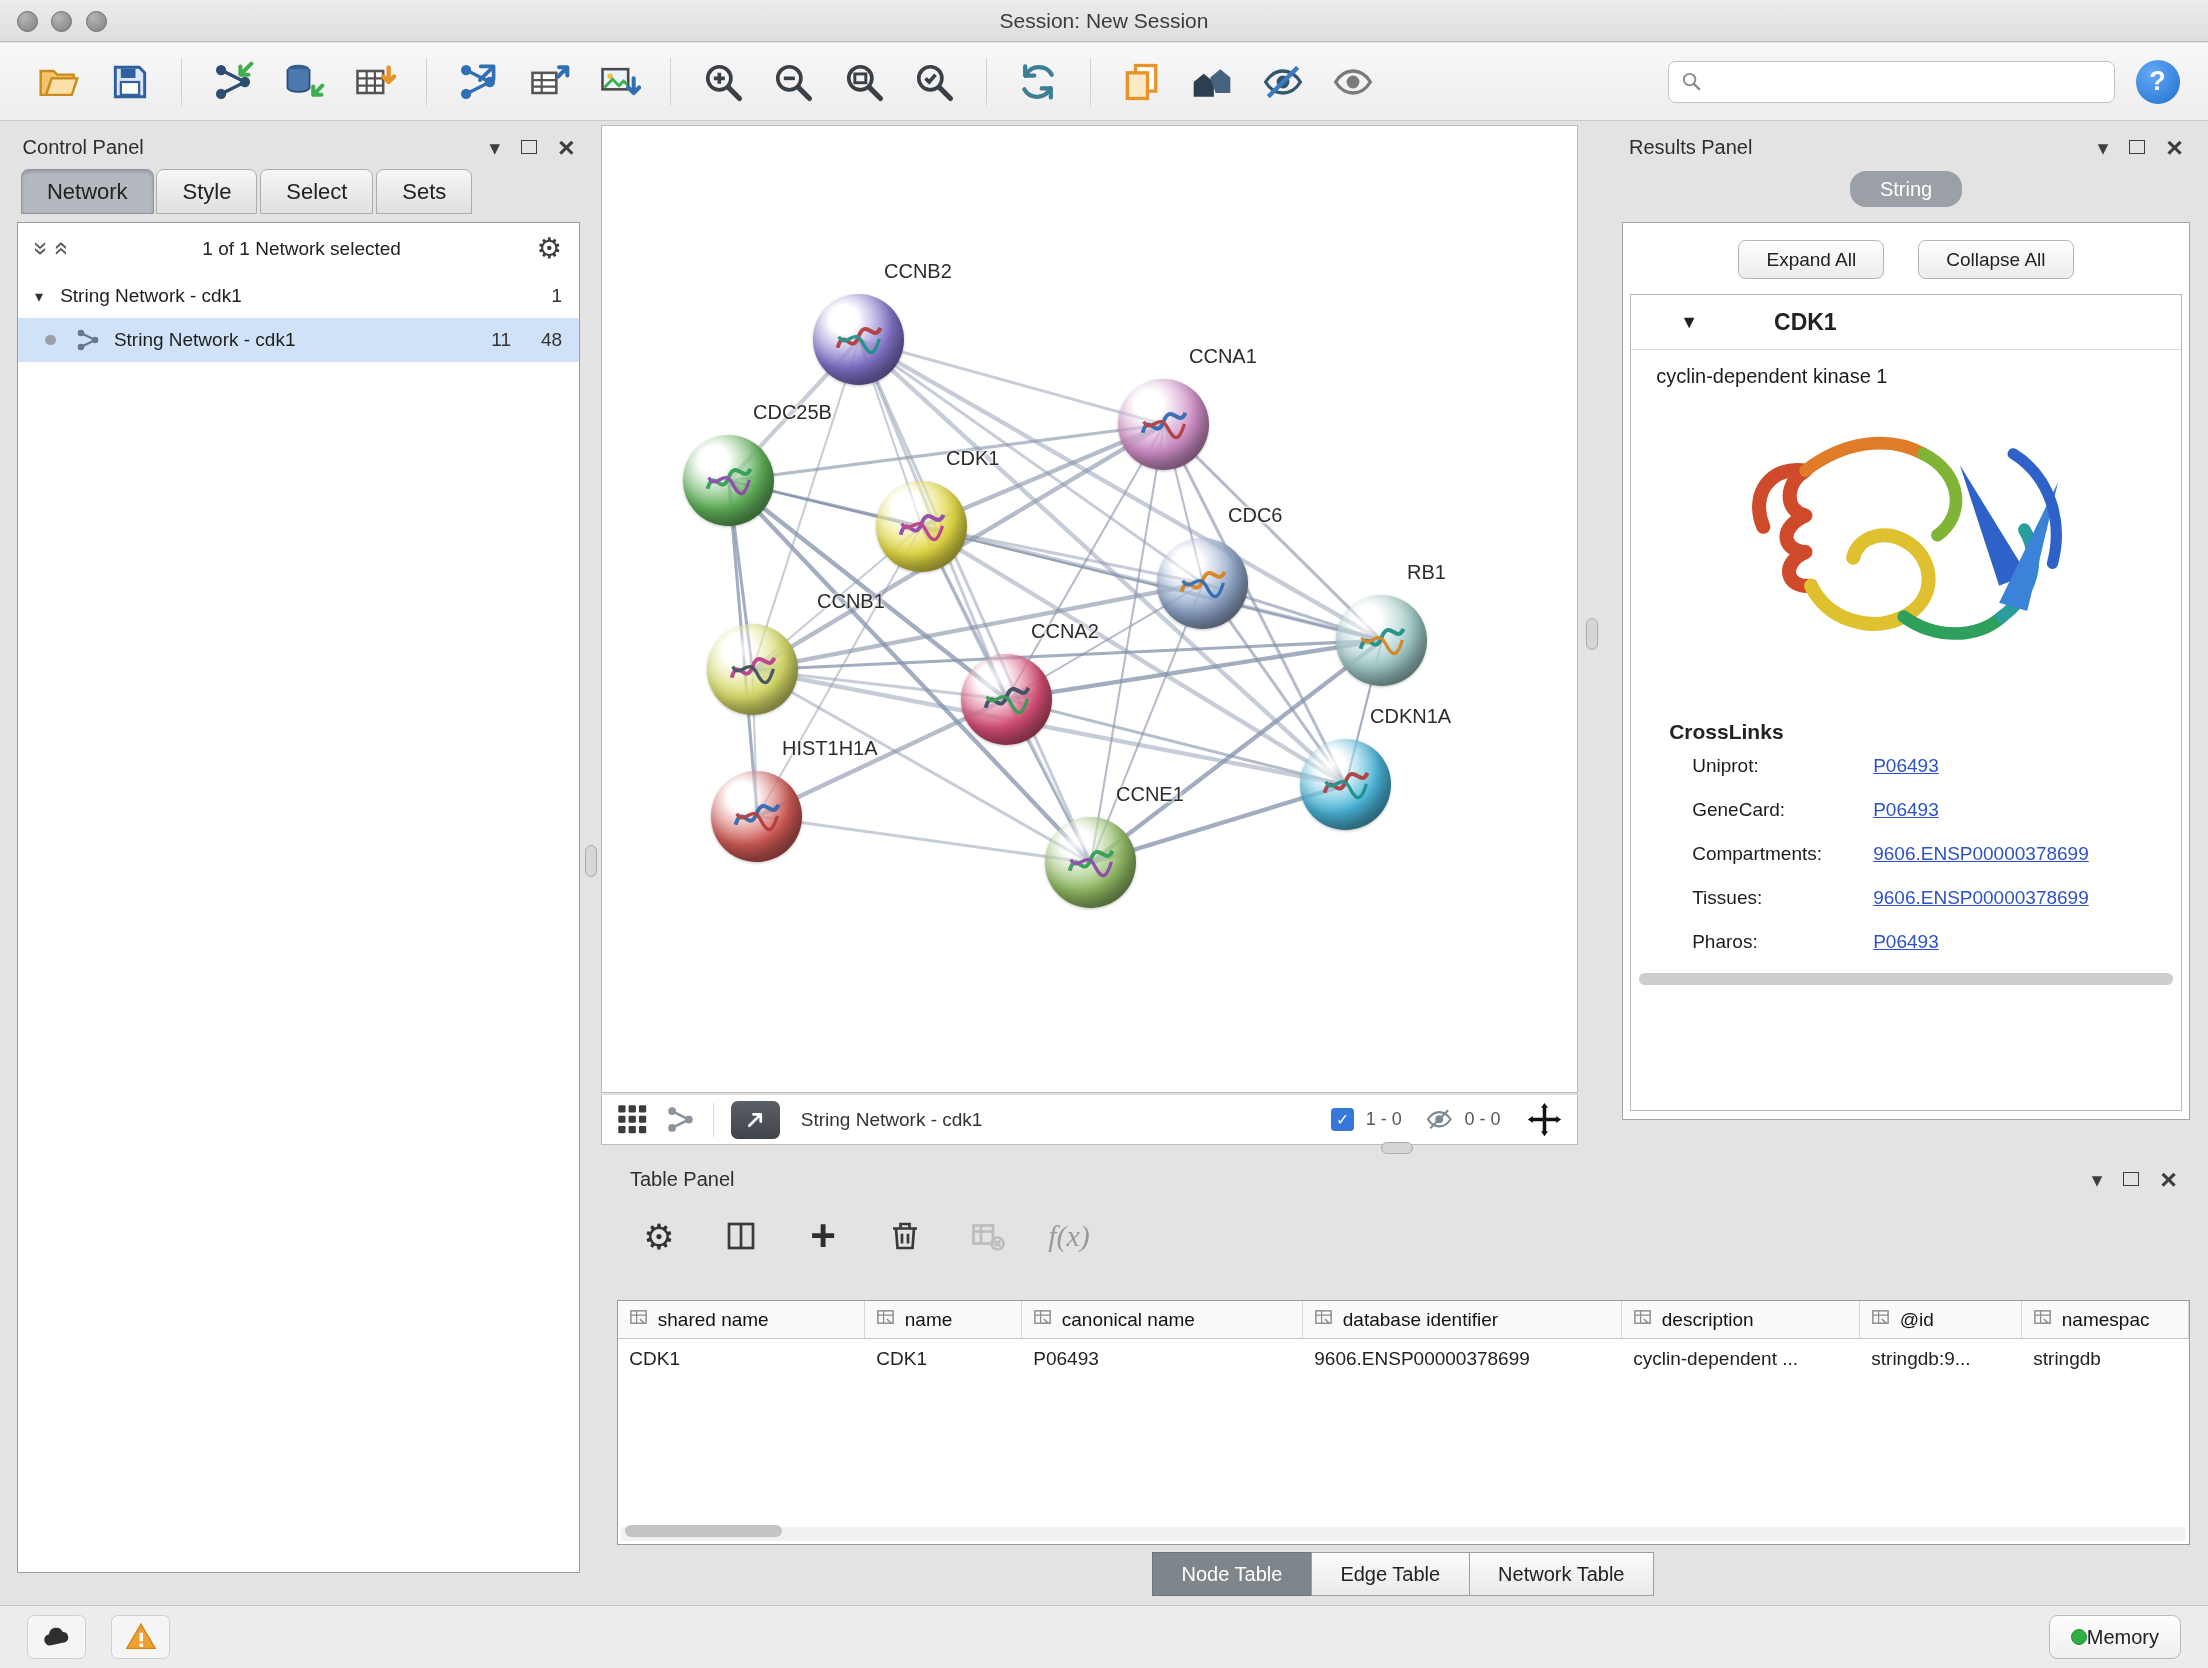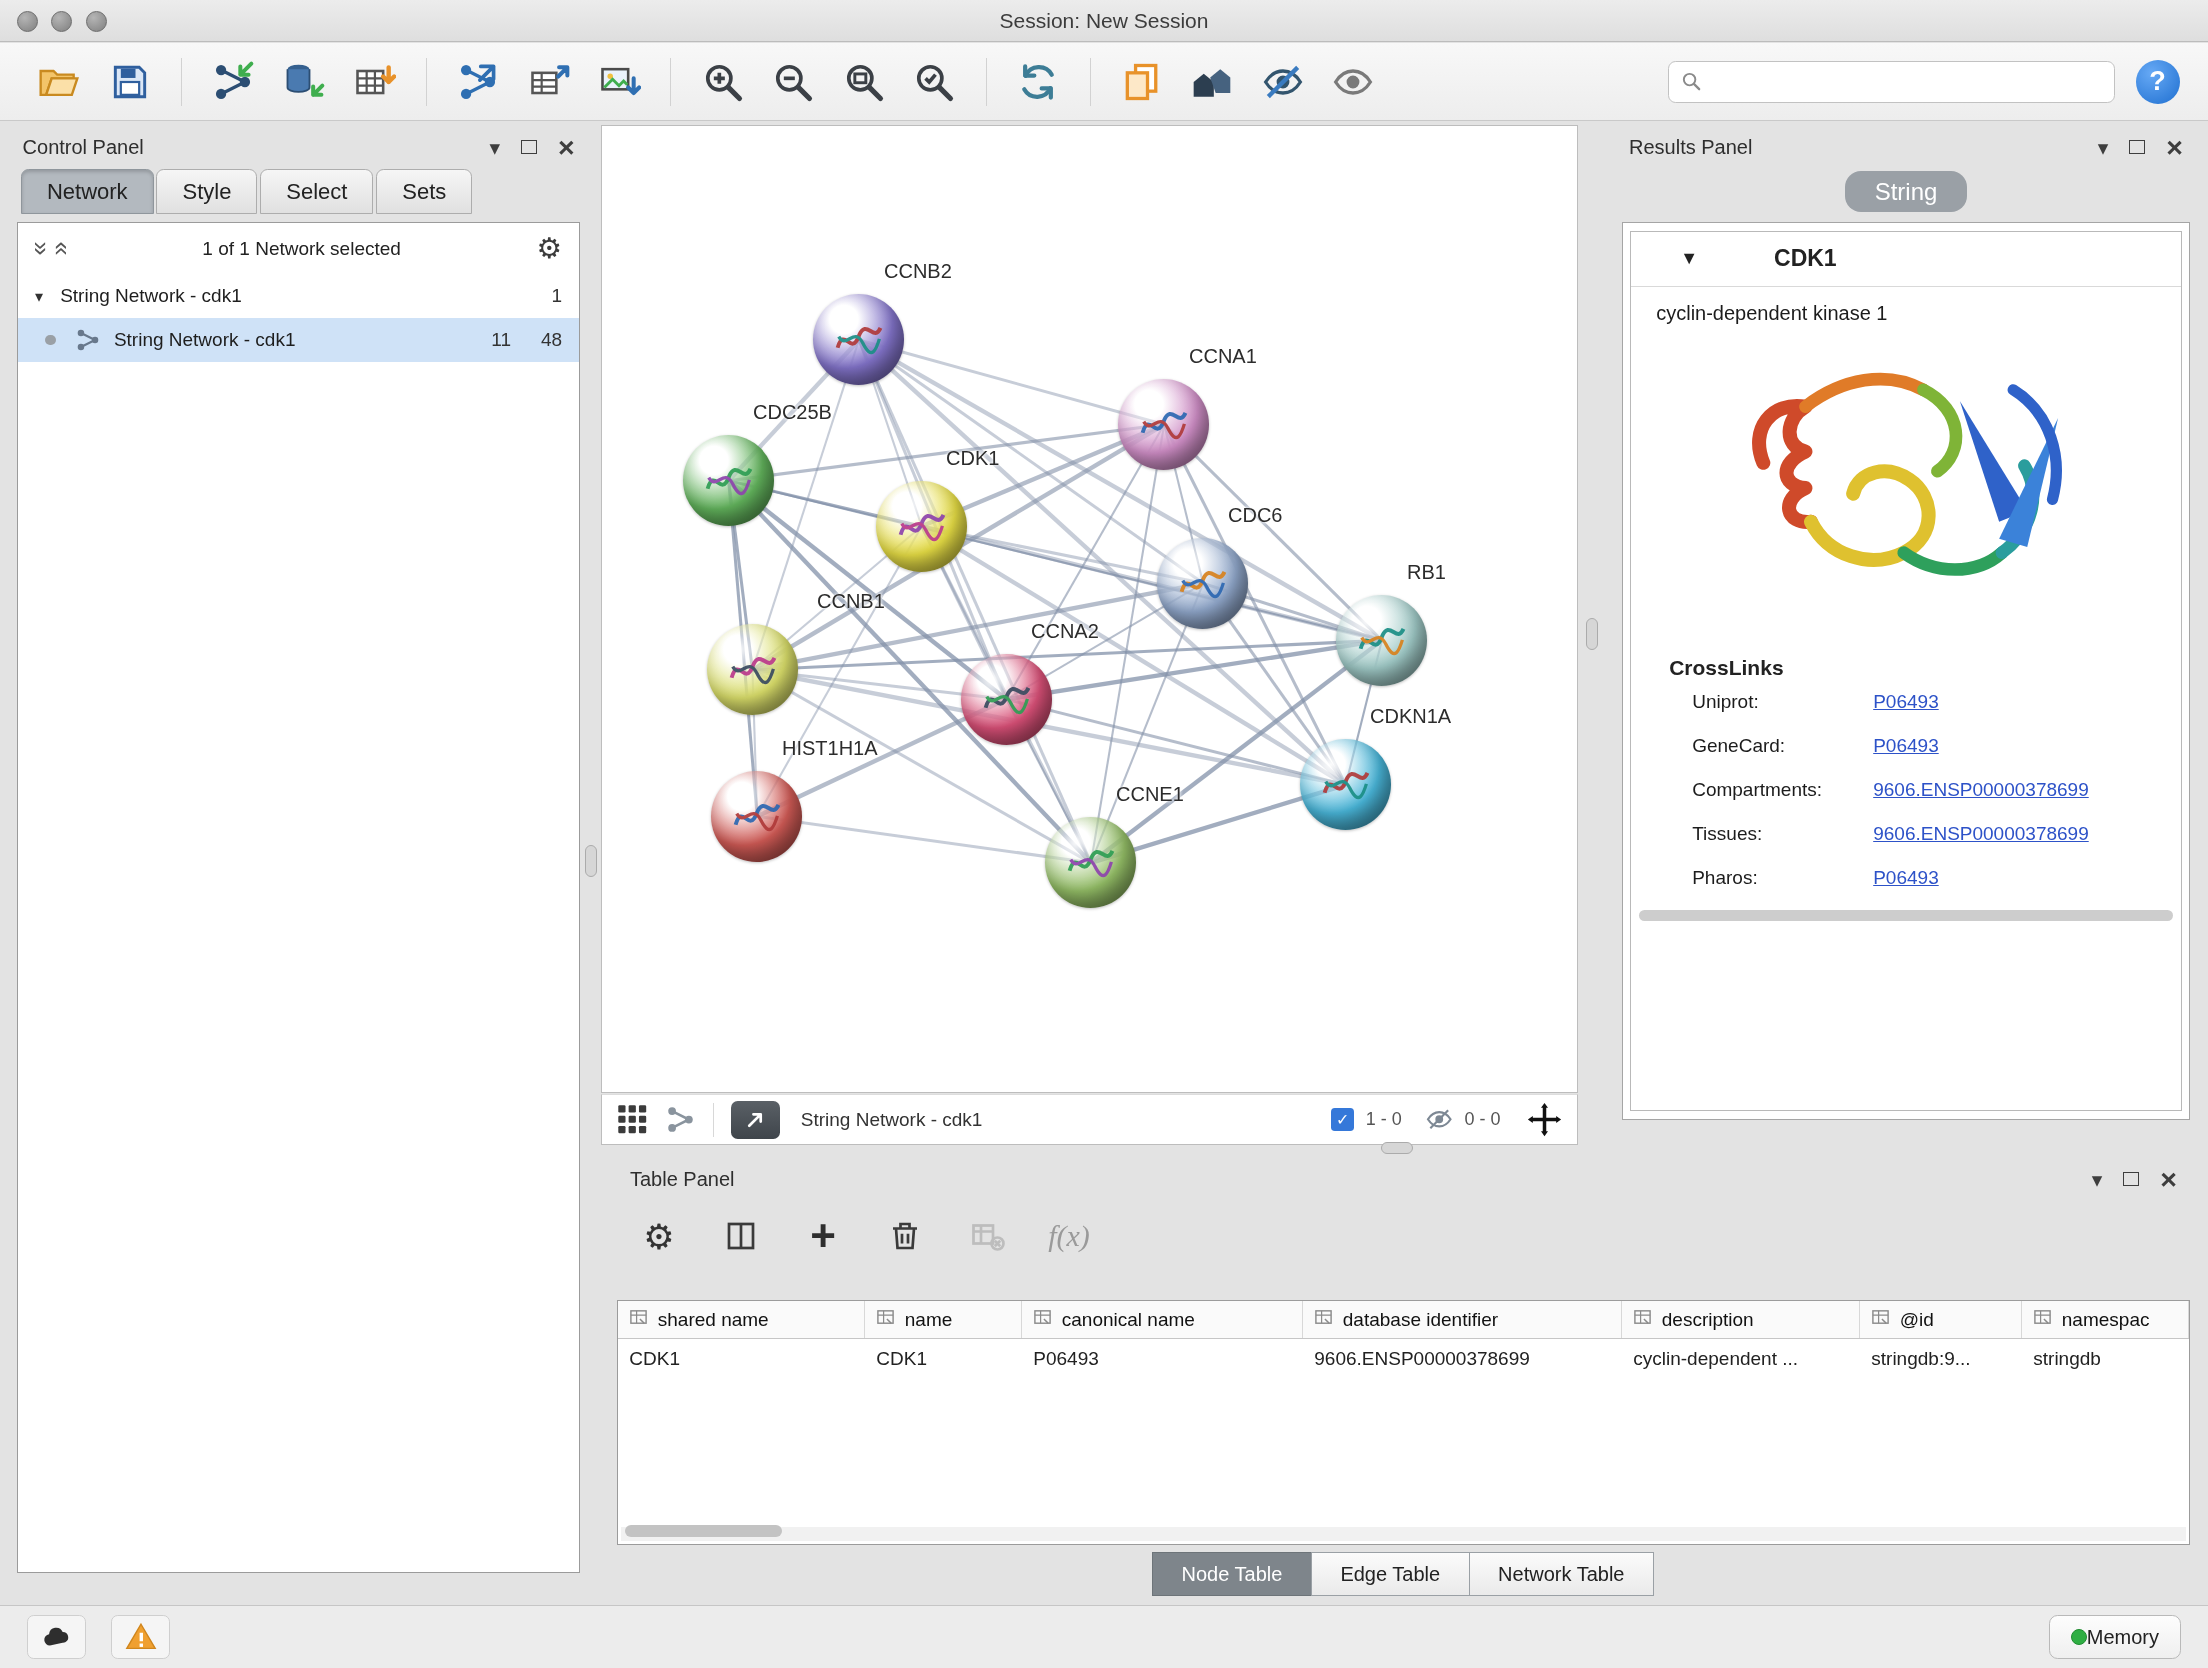--- a/index.html
+++ b/index.html
@@ -63,21 +63,21 @@
 .cb-dark svg{width:25px;height:25px}
 .cb-name{font-size:19px;color:#333;margin-left:3.8px}
 .cb-right{margin-left:auto;display:flex;align-items:center;gap:11.4px}
 .cb-check{width:23px;height:23px;border-radius:3.8px;background:#3578d9;color:#fff;font-size:16px;display:flex;align-items:center;justify-content:center}
 .cb-count{font-size:18px;color:#555;margin-right:11.4px}
 .cb-eye{width:28.5px;height:28.5px}
 .cb-move{width:35px;height:35px;margin-left:3.8px}
 
 
 #results{position:absolute;left:1614px;top:125px;width:584px;height:995px}
-.string-tab{width:max-content;margin:1.9px auto 9.5px;padding:6.7px 30px;background:#9aa0a6;color:#fff;border-radius:16px;font-size:24px}
+.string-tab{width:max-content;margin:1.9px auto 9.5px;padding:6.7px 30px;background:#9aa0a6;color:#fff;border-radius:16px;font-size:20px}
 .rp-box{position:absolute;left:7.6px;right:7.6px;top:97px;bottom:0;background:#fff;border:1px solid #a5a5a5;padding:7.6px;display:flex;flex-direction:column}
 .rp-btnrow{display:flex;justify-content:center;gap:34px;padding:9.5px 0 15px}
 .rp-btn{font-family:inherit;font-size:19px;color:#222;padding:7.6px 27px;border:1px solid #b4b4b4;border-radius:7.6px;background:linear-gradient(#fdfdfd,#ececec)}
 .rp-content{flex:1;border:1px solid #b9b9b9;display:flex;flex-direction:column;overflow:hidden}
 .rp-sec-head{display:flex;align-items:center;height:55px;padding-left:49px;border-bottom:1px solid #d9d9d9}
 .rp-sec-head .tri{font-size:18px;color:#222}
 .gene{font-size:23px;font-weight:bold;margin-left:76px}
 .desc{padding:15px 0 0 25px;font-size:20px;color:#1c1c1c}
 .protein{margin:3.8px auto 0}
 .cl-head{font-size:21px;font-weight:bold;padding-left:38px;margin-top:1.9px}
@@ -495,20 +495,24 @@
   <div class="panel-head">
     <span>Results Panel</span>
     <span class="p-ctrls">
       <span class="pc caret">▾</span>
       <span class="pc float"></span>
       <span class="pc x">×</span>
     </span>
   </div>
   <div class="string-tab">String</div>
   <div class="rp-box">
+    <div class="rp-btnrow">
+      <button class="rp-btn">Expand All</button>
+      <button class="rp-btn">Collapse All</button>
+    </div>
     <div class="rp-content">
       <div class="rp-sec-head">
         <span class="tri">▼</span>
         <span class="gene">CDK1</span>
       </div>
       <div class="desc">cyclin-dependent kinase 1</div>
       <div class="protein">
         <svg viewBox="0 0 260 230" width="365" height="323">
           <g fill="none" stroke-linecap="round" stroke-linejoin="round">
             <path d="M28 96 C18 72,34 52,58 56 C44 64,42 84,58 88 C40 96,40 112,58 114 C40 122,44 140,62 138" stroke="#cf4a2a" stroke-width="10"></path>

